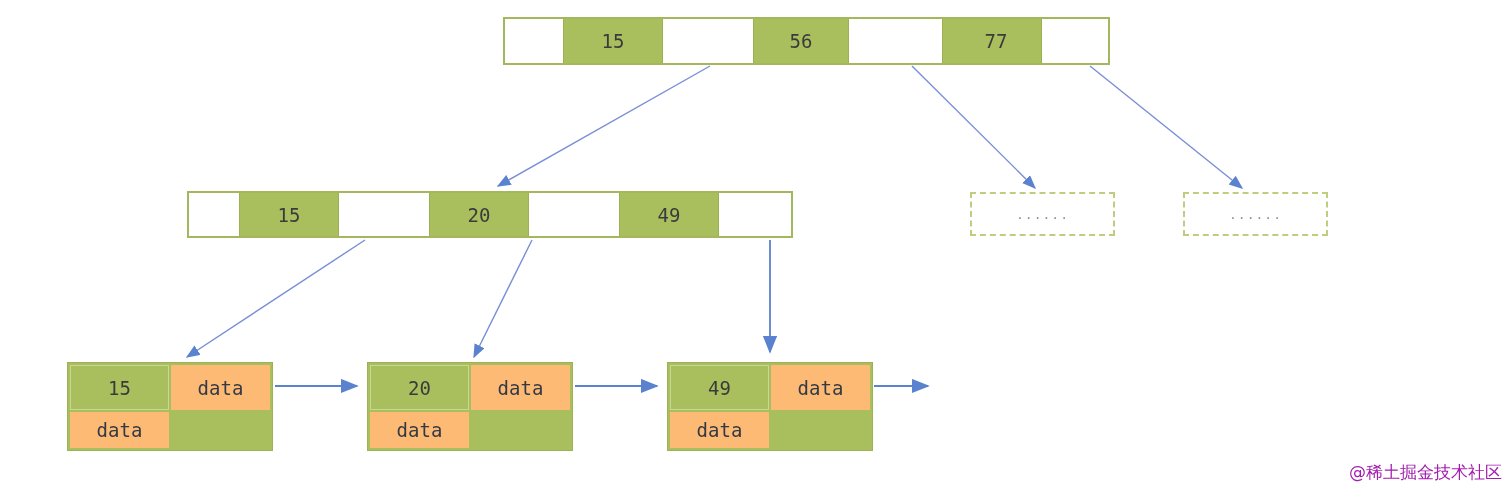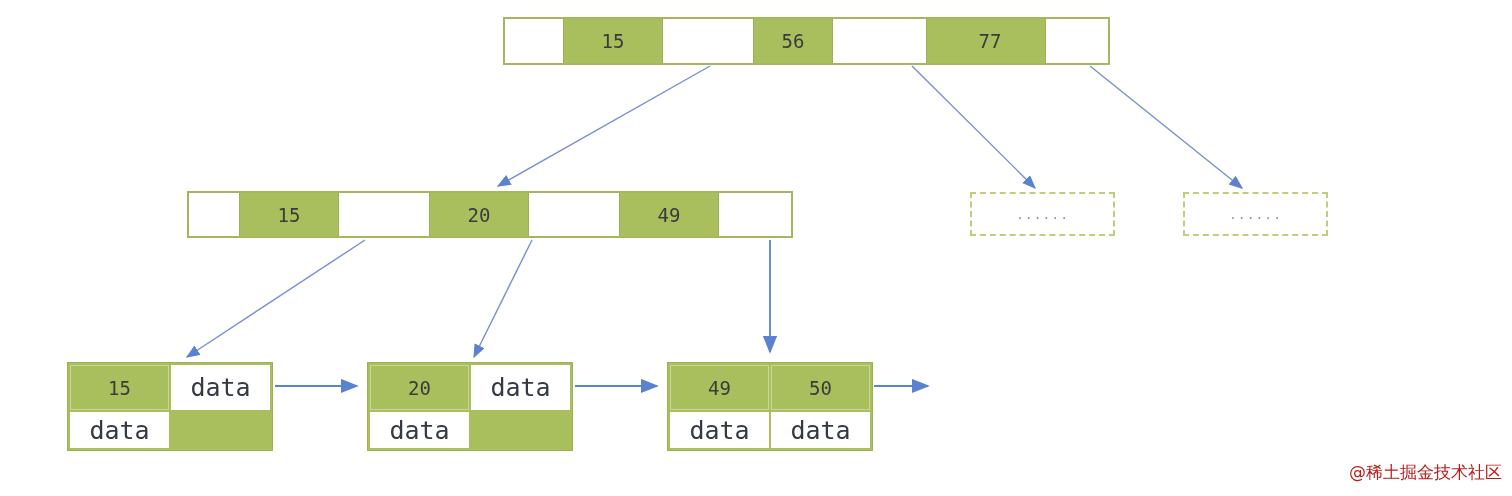--- a/index.html
+++ b/index.html
@@ -36,28 +36,28 @@
     width:206px;height:89px;background:#a9bf5e;border:1px solid #9cb254;
     display:grid;grid-template-columns:1fr 1fr;grid-template-rows:45px 1fr;
     gap:2px;padding:2px;
   }
   .leaf .kcell{
     background:#a9bf5e;outline:1px solid #c9d795;outline-offset:-1px;
     display:flex;align-items:center;justify-content:center;
     font-size:19px;color:#3b3b3b;
   }
   .leaf .dcell{
-    background:#ffffff;
+    background:#fdba74;
     display:flex;align-items:center;justify-content:center;
-    font-size:25px;color:#343a45;
+    font-size:19px;color:#343a45;
   }
 
   .watermark{
     position:absolute;right:10px;bottom:12px;z-index:3;
-    color:#b91c1c;font-size:17px;
+    color:#a21caf;font-size:17px;
     font-family:"DejaVu Sans","Liberation Sans",sans-serif;
   }
 </style>
 </head>
 <body>
 
 <div id="canvas">
 
   <svg class="arrows" width="1512" height="496" viewBox="0 0 1512 496">
     <defs>
@@ -73,23 +73,23 @@
     <line x1="770" y1="240" x2="770" y2="352" stroke="#5b82cf" stroke-width="1.8" marker-end="url(#ah)"></line>
     <line x1="275" y1="386" x2="357" y2="386" stroke="#5b82cf" stroke-width="1.8" marker-end="url(#ah)"></line>
     <line x1="575" y1="386" x2="657" y2="386" stroke="#5b82cf" stroke-width="1.8" marker-end="url(#ah)"></line>
     <line x1="874" y1="386" x2="928" y2="386" stroke="#5b82cf" stroke-width="1.8" marker-end="url(#ah)"></line>
   </svg>
 
   <div class="node" style="left:503px;top:17px;width:607px;height:48px;">
     <div class="cell ptr" style="width:58px;"></div>
     <div class="cell key" style="width:100px;">15</div>
     <div class="cell ptr" style="width:90px;"></div>
-    <div class="cell key" style="width:80px;">56</div>
+    <div class="cell key" style="width:96px;">56</div>
     <div class="cell ptr" style="width:93px;"></div>
-    <div class="cell key" style="width:120px;padding-left:8px;">77</div>
+    <div class="cell key" style="width:100px;padding-left:8px;">77</div>
     <div class="cell ptr" style="flex:1;"></div>
   </div>
 
   <div class="node" style="left:187px;top:191px;width:606px;height:47px;">
     <div class="cell ptr" style="width:50px;"></div>
     <div class="cell key" style="width:100px;">15</div>
     <div class="cell ptr" style="width:90px;"></div>
     <div class="cell key" style="width:100px;">20</div>
     <div class="cell ptr" style="width:90px;"></div>
     <div class="cell key" style="width:100px;">49</div>
@@ -110,20 +110,19 @@
   </div>
 
   <div class="leaf" style="left:367px;top:362px;">
     <div class="kcell">20</div>
     <div class="dcell">data</div>
     <div class="dcell">data</div>
   </div>
 
   <div class="leaf" style="left:667px;top:362px;">
     <div class="kcell">49</div>
-    <div class="kcell">50</div>
     <div class="dcell">data</div>
     <div class="dcell">data</div>
   </div>
 
   <div class="watermark">@稀土掘金技术社区</div>
 
 </div>
 
 </body></html>

